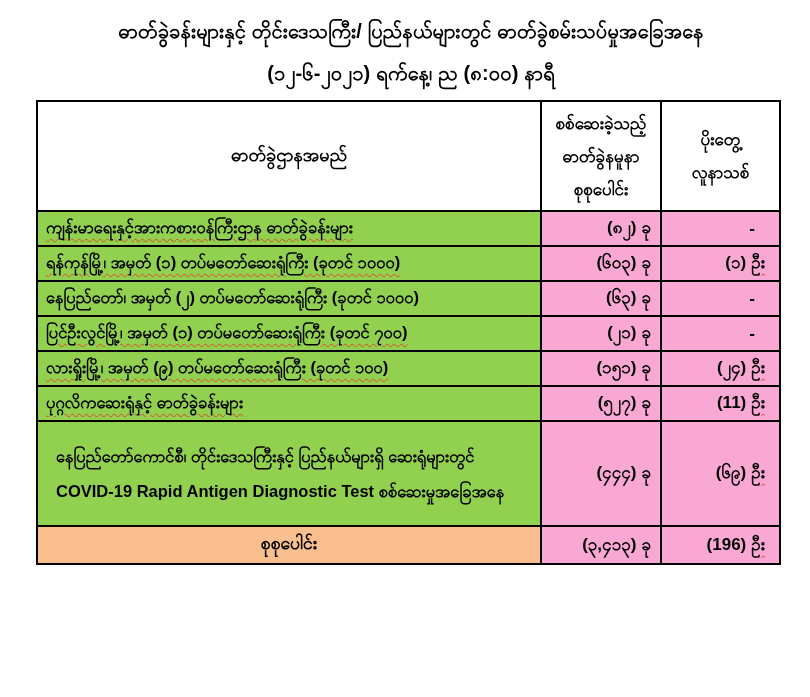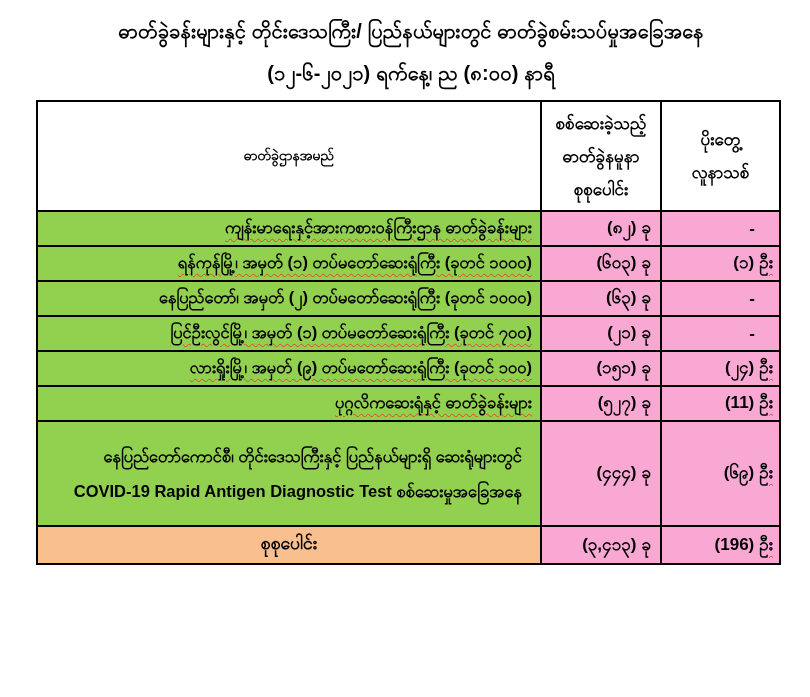--- a/index.html
+++ b/index.html
@@ -23,34 +23,34 @@
     border-collapse: collapse; table-layout: fixed;
   }
   col.c1 { width: 504px; }
   col.c2 { width: 120px; }
   col.c3 { width: 119px; }
   td, th { border: 2px solid #000; vertical-align: middle; font-weight: bold; overflow: hidden; }
 
   thead tr { height: 110px; }
   th { background: #ffffff; font-size: 18px; text-align: center; padding: 0; }
   .hline { line-height: 33px; font-size: 17px; }
-  .name-h { font-size: 14px; margin-left: 34px; }
+  .name-h { font-size: 18px; margin-left: 34px; }
 
   tbody tr.h35  { height: 35px; }
   tbody tr.h105 { height: 105px; }
   tbody tr.h112 { height: 112px; }
   tbody tr.h38  { height: 38px; }
 
   .green  { background: #92D050; }
   .orange { background: #FABF8F; }
 
-  td.name { text-align: right; font-size: 16.5px; padding: 0 8px; }
+  td.name { text-align: left; font-size: 16.5px; padding: 0 8px; }
   td.name.multi { line-height: 35px; padding: 0 18px; }
   td.val  { text-align: right; font-size: 17px; padding-right: 9px; background: #f9a8d4; }
-  td.pos  { padding-right: 6px; }
+  td.pos  { padding-right: 14px; }
   td.pos.dash { padding-right: 24px; }
   td.total-label { text-align: center; font-size: 17.5px; }
 
   .unit { margin-left: 5px; }
   .wavy {
     text-decoration-line: underline;
     text-decoration-style: wavy;
     text-decoration-color: #df4a26;
     text-decoration-thickness: 1px;
     text-underline-offset: 5px;

